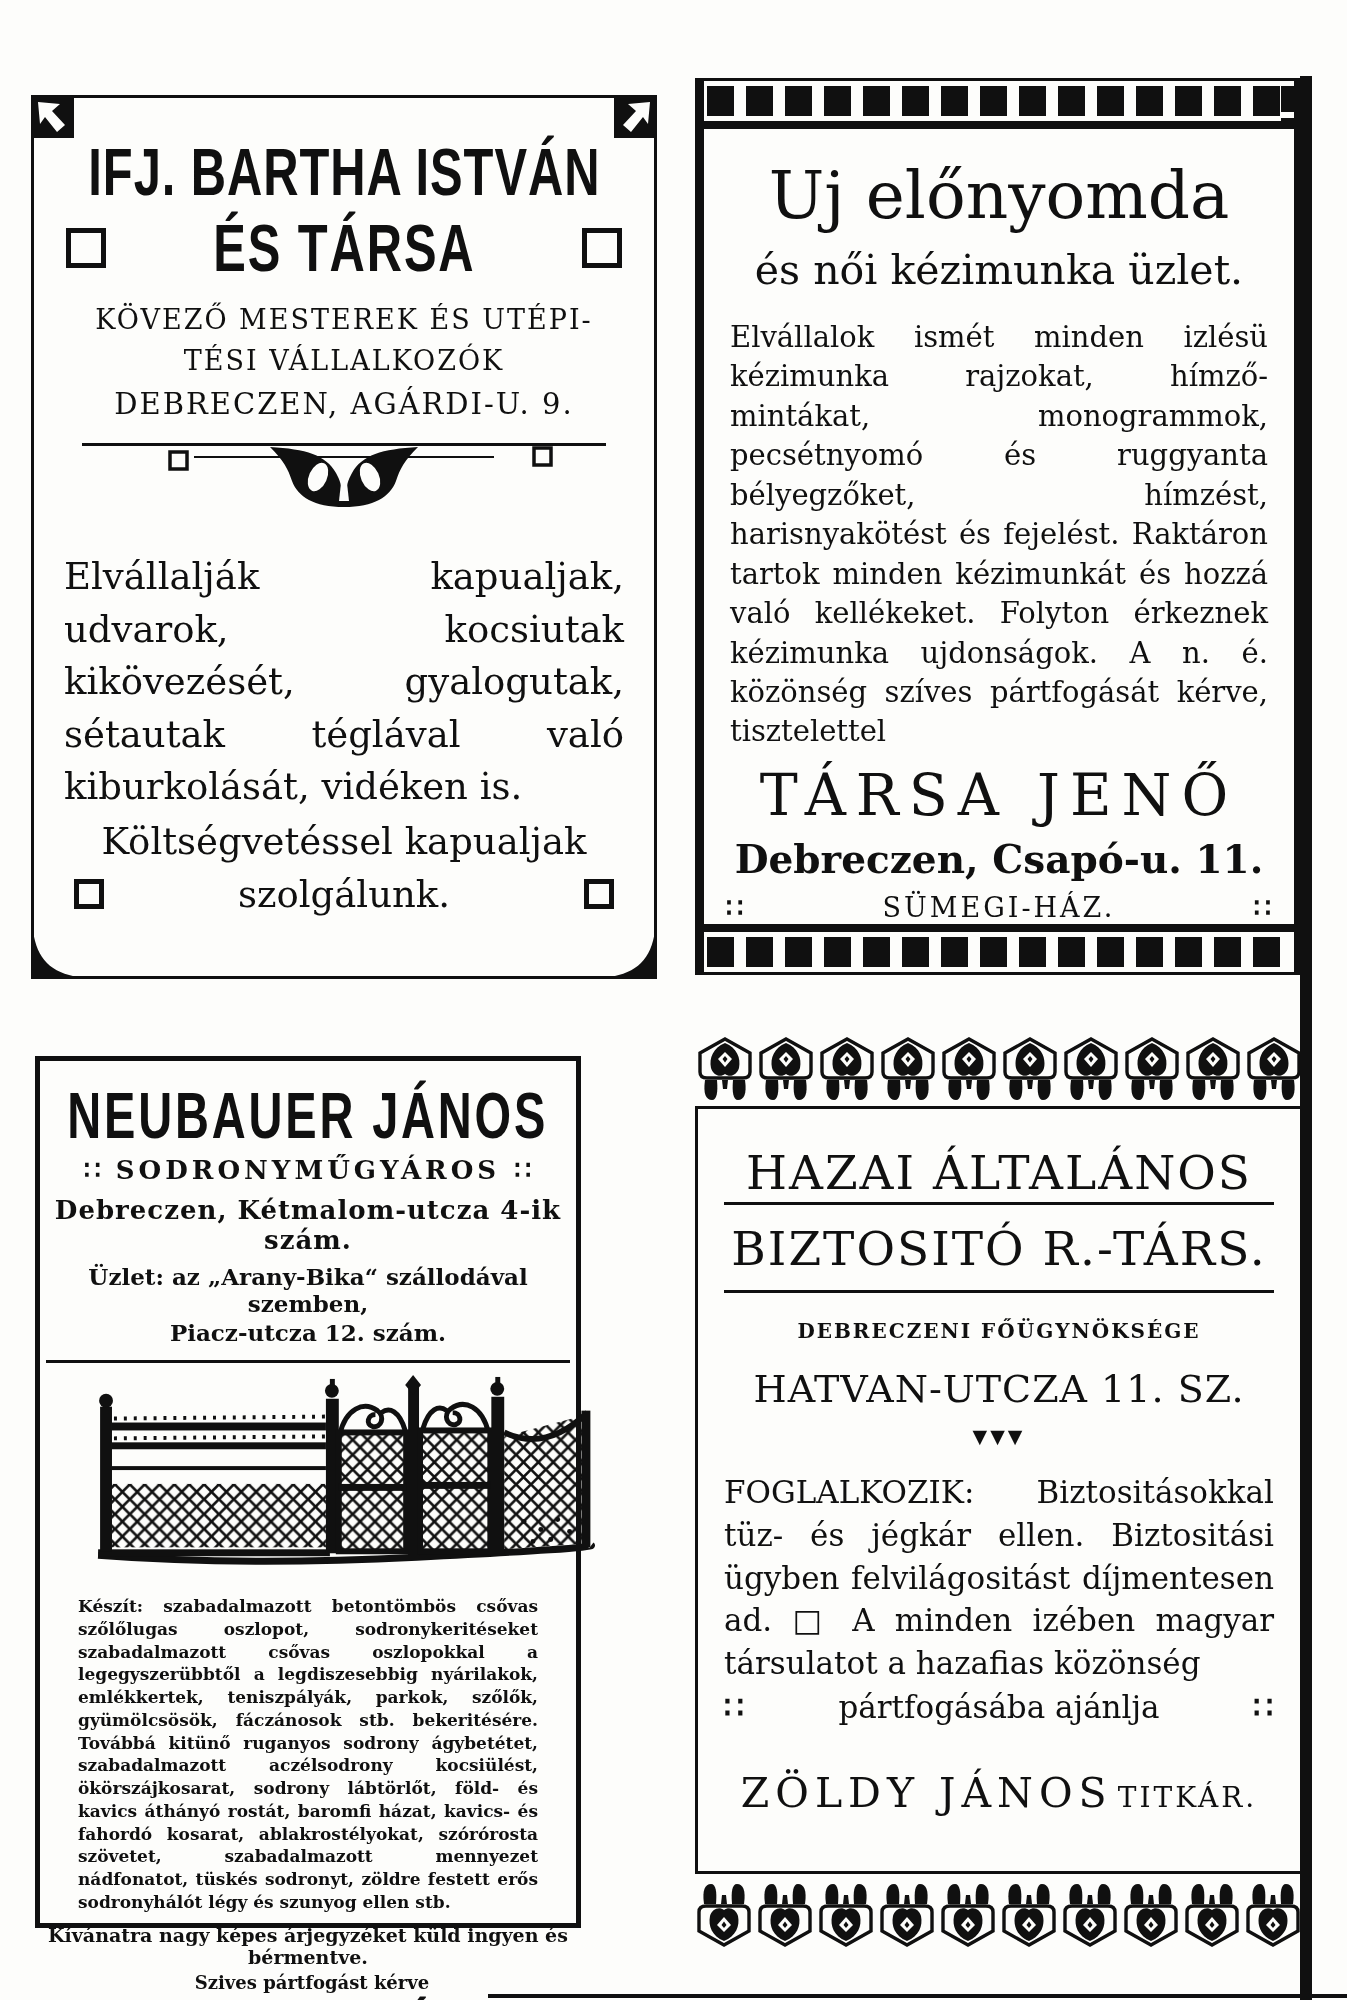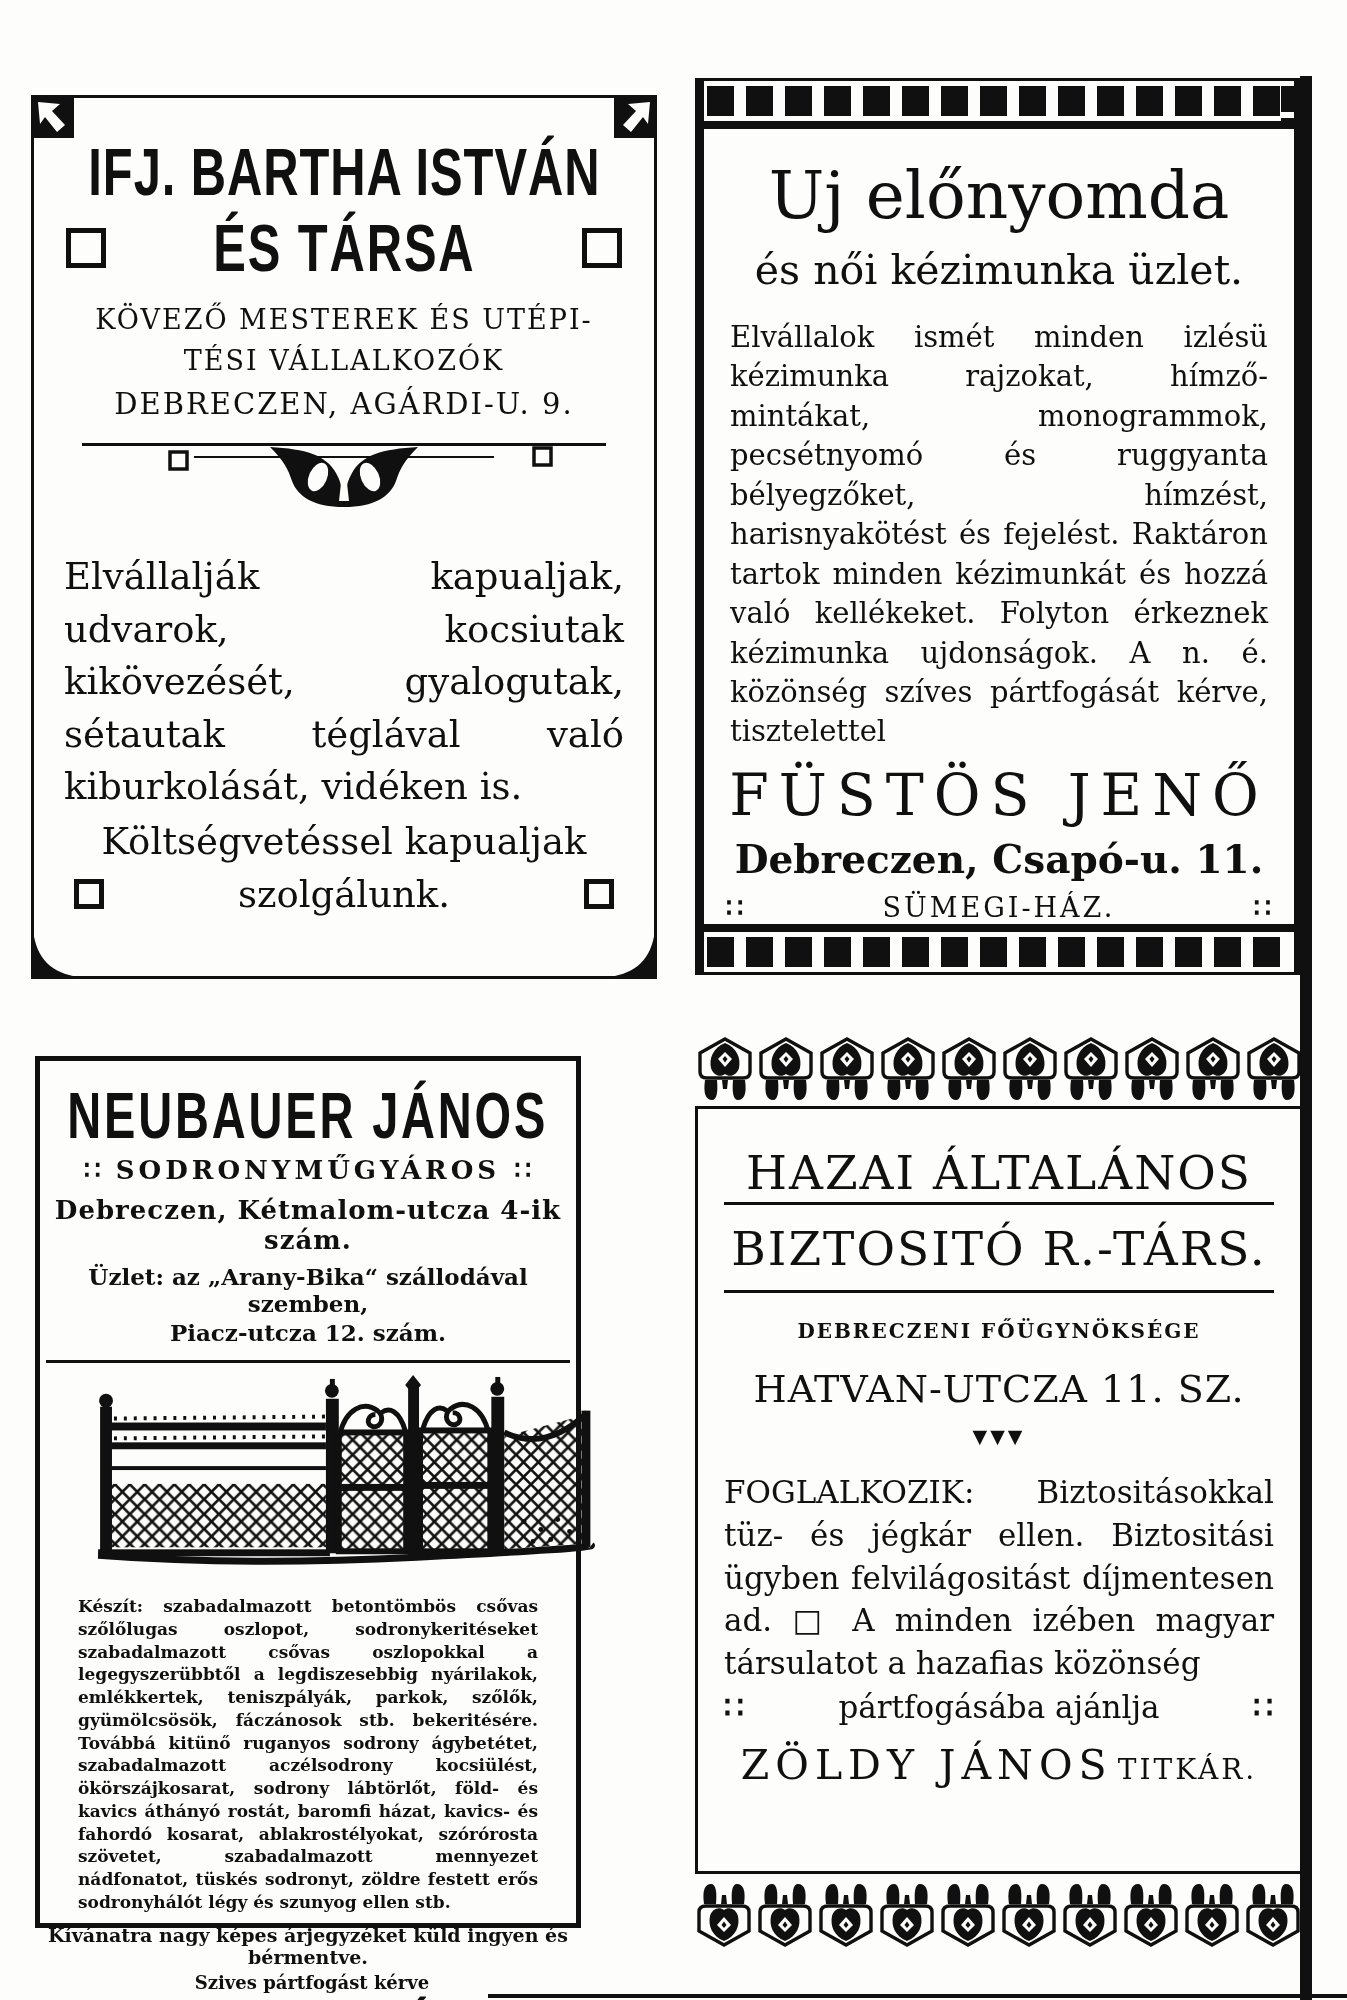--- a/index.html
+++ b/index.html
@@ -59,21 +59,21 @@
   #hazai-orn-top{left:695px;top:1036px;width:608px;height:66px;}
   #hazai-orn-bot{left:695px;top:1882px;width:608px;height:66px;}
   #ad-hazai{left:695px;top:1106px;width:608px;height:768px;border:3px solid #101010;box-sizing:border-box;padding:0 26px;}
   .haz-t1{font-size:47px;letter-spacing:2px;margin-top:36px;padding-bottom:2px;border-bottom:3px solid #101010;}
   .haz-t2{font-size:47px;letter-spacing:2px;padding-top:16px;padding-bottom:14px;border-bottom:3px solid #101010;}
   .haz-sub{font-size:20px;letter-spacing:2px;margin-top:26px;font-weight:700;}
   .haz-addr{font-size:38px;letter-spacing:1px;margin-top:24px;}
   .haz-tri{font-size:19px;letter-spacing:3px;margin-top:14px;}
   .haz-body{font-size:31px;line-height:1.38;margin-top:24px;}
   .haz-close{display:flex;align-items:center;justify-content:space-between;margin-top:4px;font-size:31px;}
-  .haz-sig{margin-top:16px;}
+  .haz-sig{margin-top:44px;}
   .zoldy{font-size:41px;letter-spacing:6px;}
   .zoldy-role{font-size:28px;letter-spacing:3px;}
 
   
   #edge-bar{left:1300px;top:76px;width:12px;height:1924px;background:#101010;}
   #edge-sq{left:1281px;top:86px;width:21px;height:26px;background:#101010;}
   #edge-tick{left:1281px;top:118px;width:25px;height:5px;background:#101010;}
   #bottom-line{left:488px;top:1994px;width:859px;height:4px;background:#101010;}
 </style>
 </head>
@@ -130,21 +130,21 @@
   </div>
 
   <div id="ad-fustos" class="abs ctr">
     <div class="thinbar"></div>
     <div class="sq-strip"></div>
     <div class="thickbar"></div>
 
     <div class="fustos-title">Uj előnyomda</div>
     <div class="fustos-sub">és női kézimunka üzlet.</div>
     <div class="fustos-body jst">Elvállalok ismét minden izlésü kézimunka rajzokat, hímző-mintákat, monogrammok, pecsétnyomó és ruggyanta bélyegzőket, hímzést, harisnyakötést és fejelést. Raktáron tartok minden kézimunkát és hozzá való kellékeket. Folyton érkeznek kézimunka ujdonságok. A n. é. közönség szíves pártfogását kérve, tisztelettel</div>
-    <div class="fustos-name">FÜSTÖS JENŐ</div>
+    <div class="fustos-name">TÁRSA JENŐ</div>
     <div class="fustos-addr">Debreczen, Csapó-u. 11.</div>
     <div class="fustos-house">
       <span class="dots">∷</span>
       <span>SÜMEGI-HÁZ.</span>
       <span class="dots">∷</span>
     </div>
 
     <div class="abs" style="left:0;right:0;bottom:0;">
       <div class="thickbar"></div>
       <div class="sq-strip"></div>

